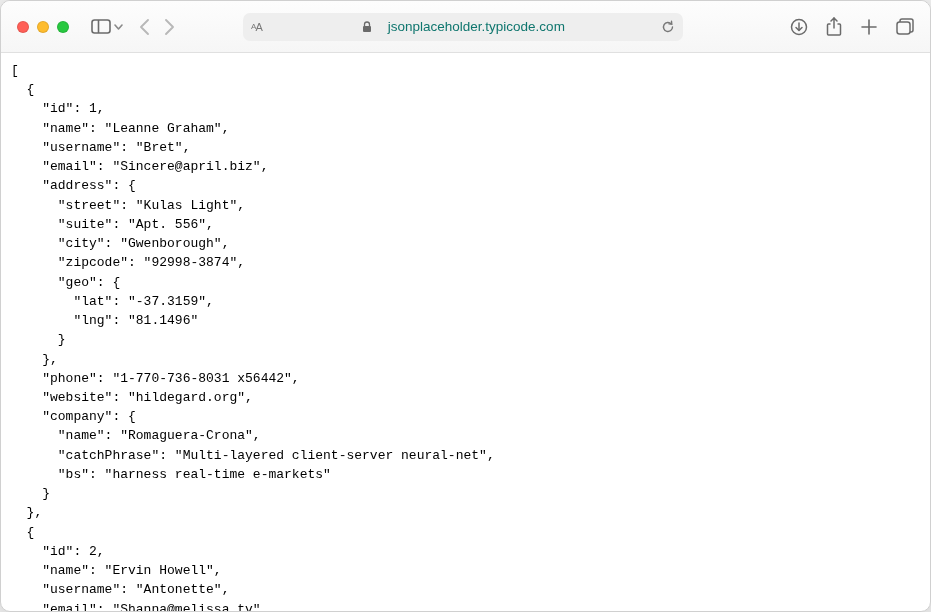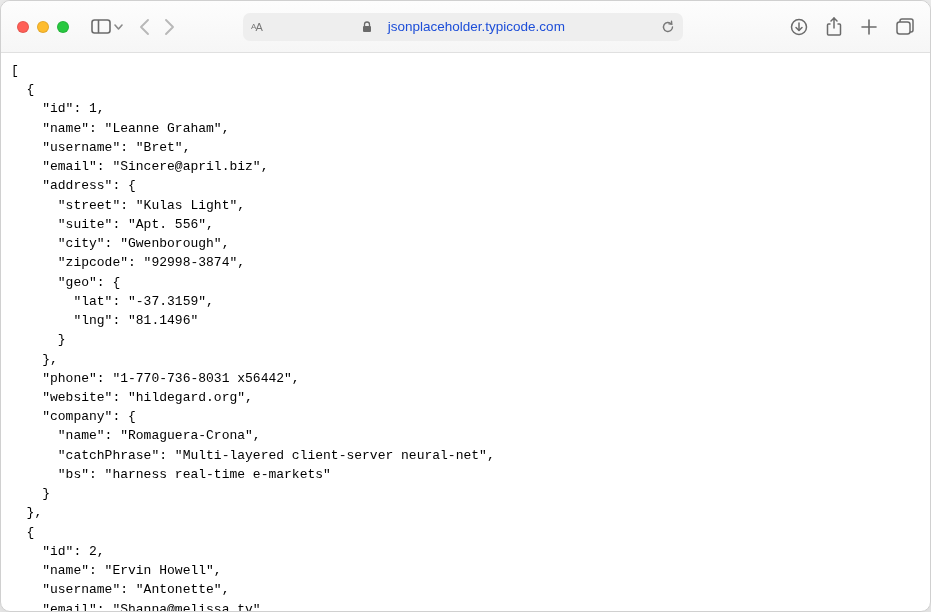--- a/index.html
+++ b/index.html
@@ -90,21 +90,21 @@
     }
     .addr-trailing {
       position: absolute;
       right: 8px;
       display: flex;
       align-items: center;
       color: #777;
     }
     .addr-text {
       font-size: 13.5px;
-      color: #1d4ed8;
+      color: #0f766e;
       display: flex;
       align-items: center;
       gap: 16px;
     }
     .addr-lock {
       color: #6a6a6a;
     }
     .toolbar-right {
       display: flex;
       gap: 18px;

